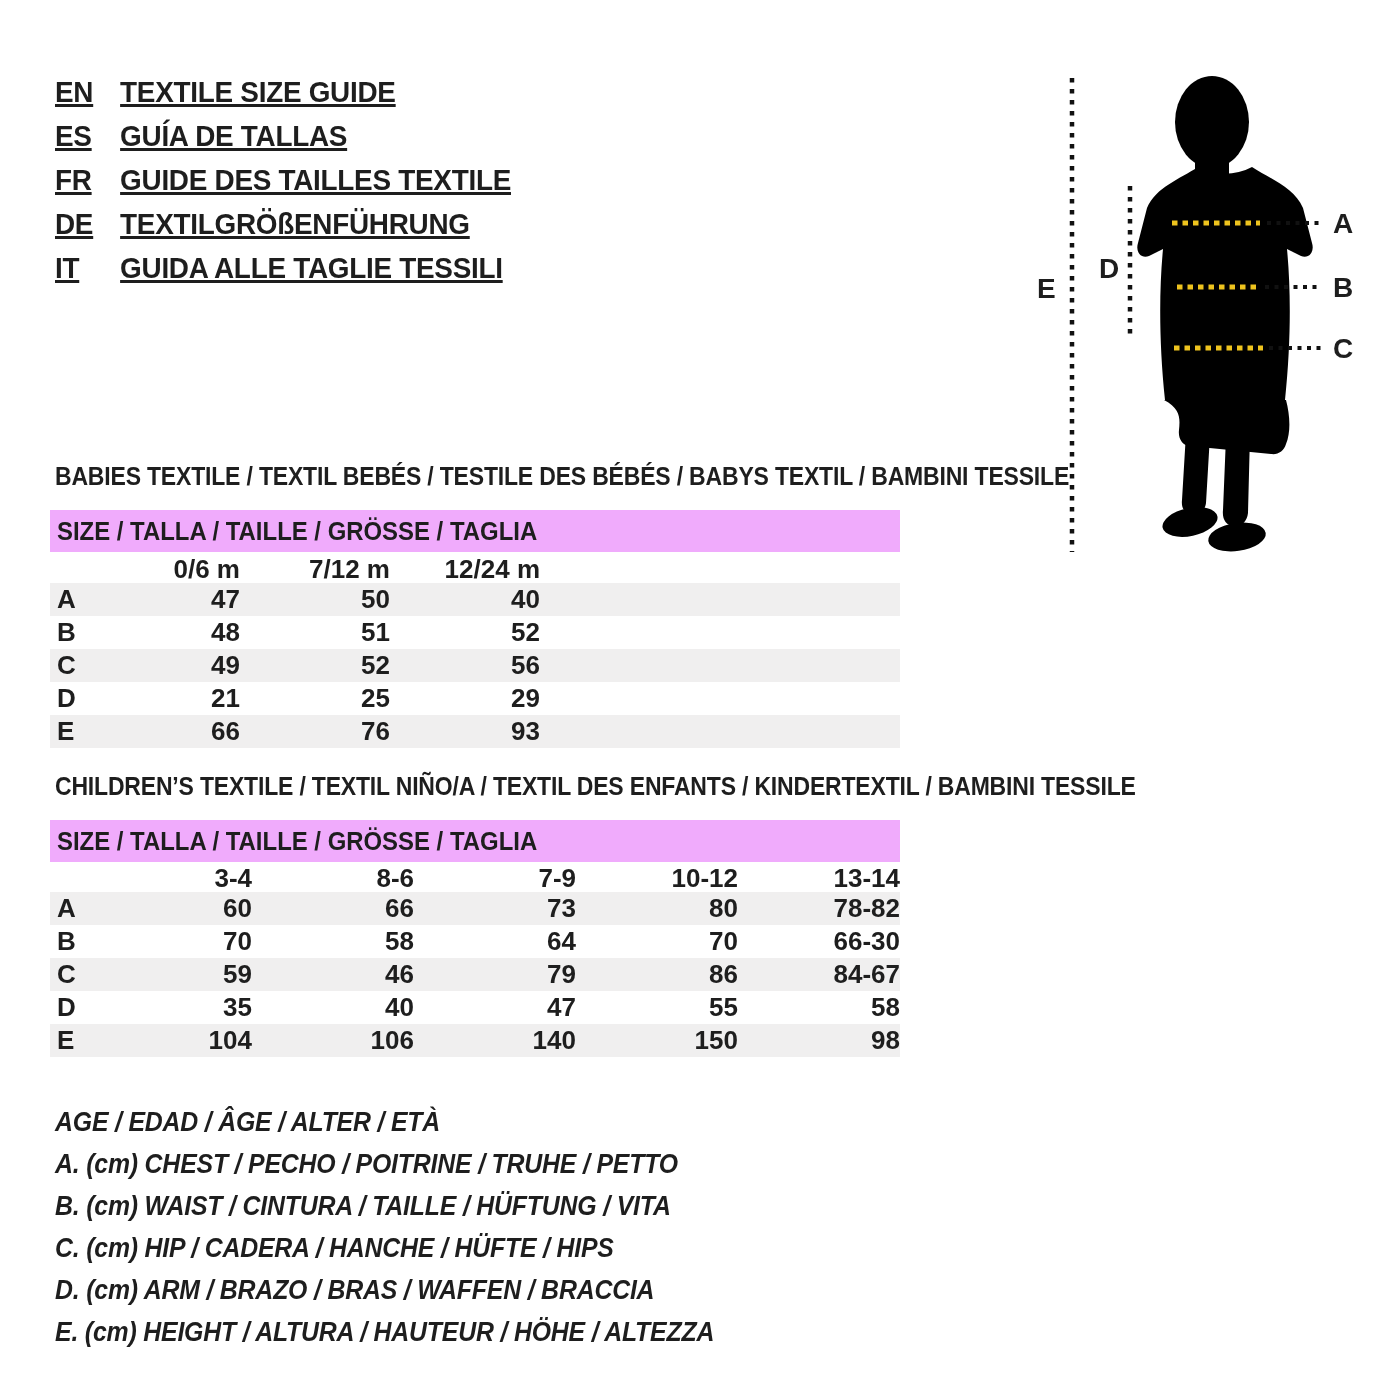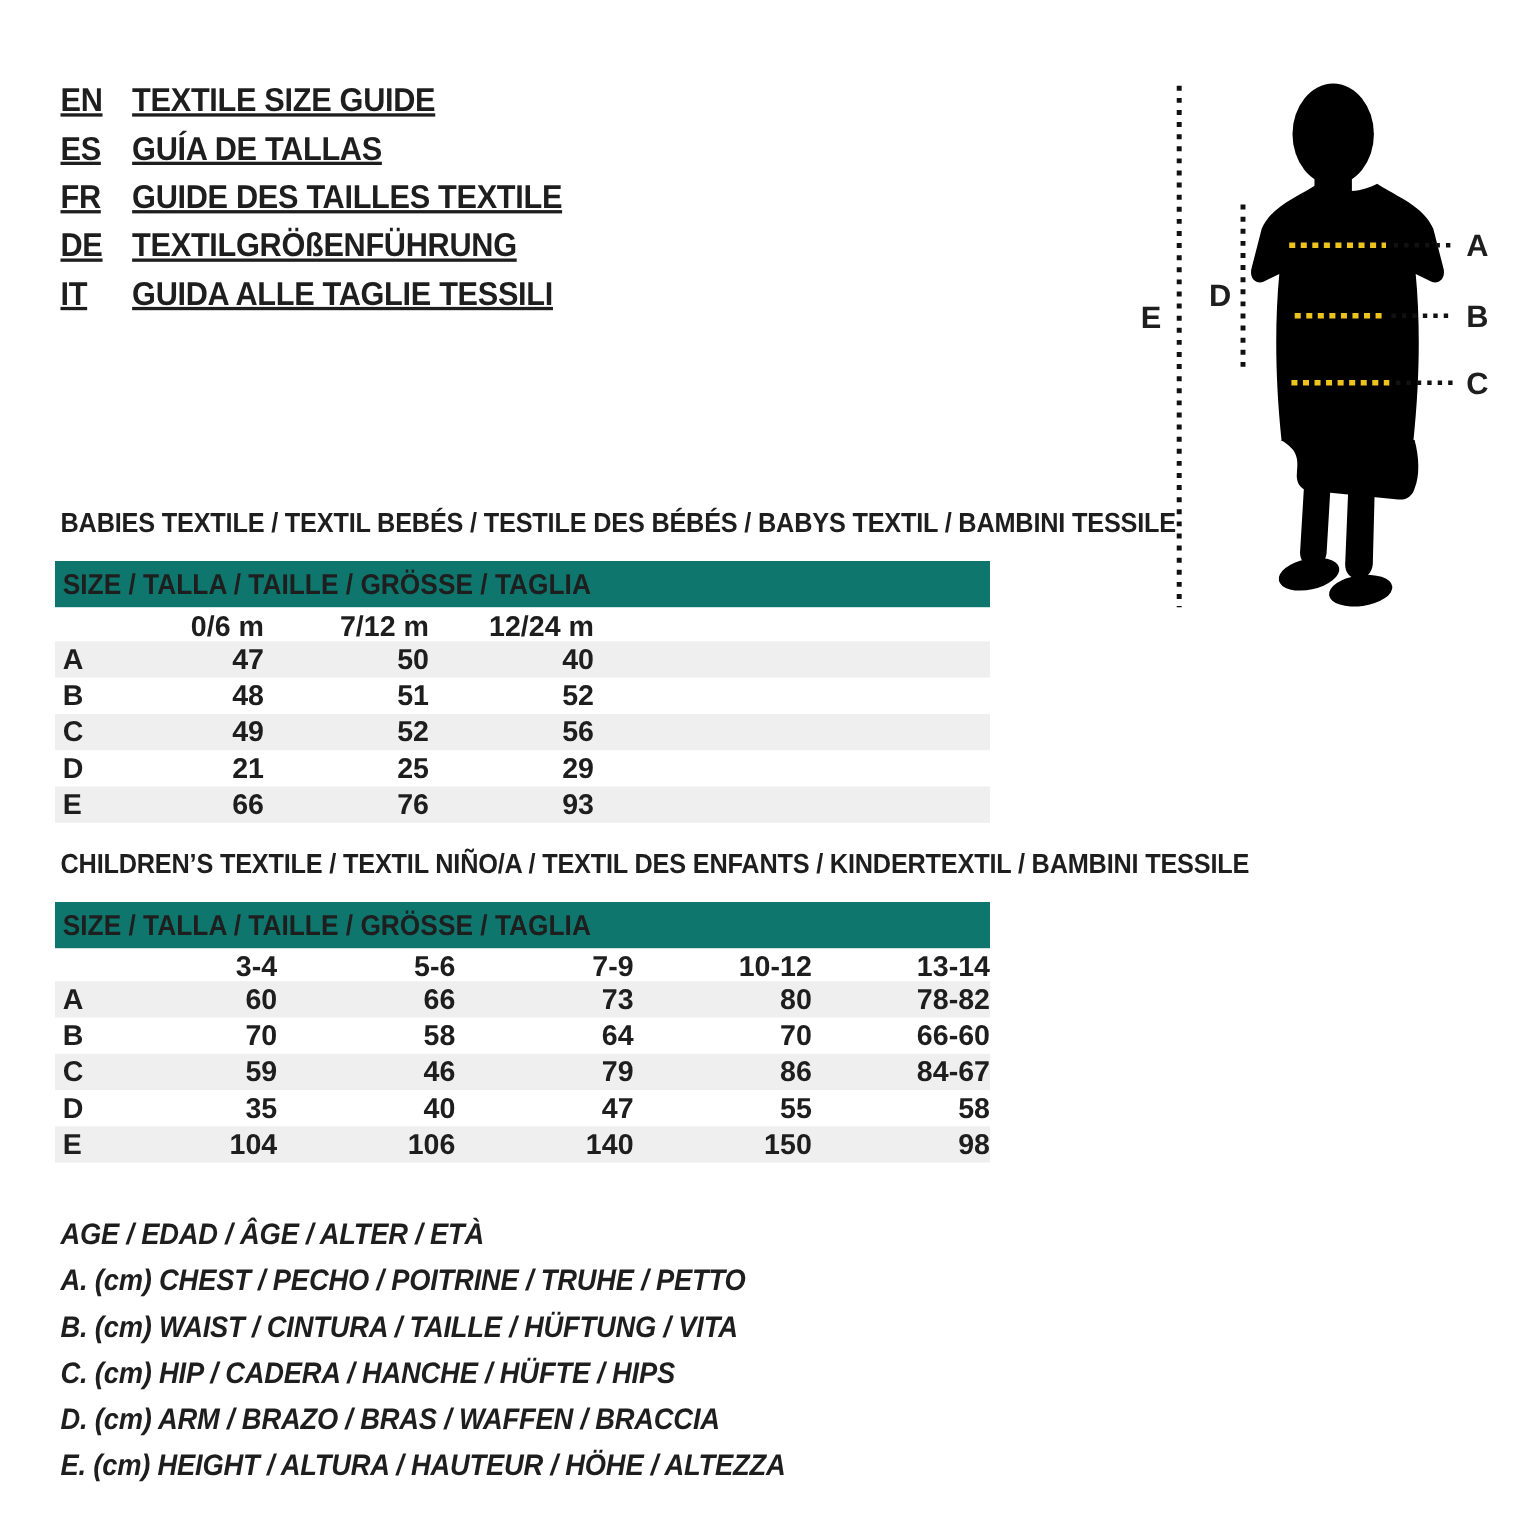--- a/index.html
+++ b/index.html
@@ -16,21 +16,21 @@
             transform:scaleX(0.93);transform-origin:0 50%;white-space:nowrap;}
   .lang-code{width:70px;}
 
   
   .section-title{position:absolute;left:55px;font-size:25px;letter-spacing:-0.2px;
                  transform:scaleX(0.92);transform-origin:0 50%;white-space:nowrap;line-height:30px;}
   #babies-title{top:461px;}
   #children-title{top:771px;}
 
   
-  .size-bar{position:absolute;left:50px;width:850px;height:42px;background:#0f766e;
+  .size-bar{position:absolute;left:50px;width:850px;height:42px;background:#f0abfc;
             display:flex;align-items:center;padding-left:7px;box-sizing:border-box;font-size:26px;}
   #babies-bar{top:510px;}
   #children-bar{top:820px;}
 
   
   .sg-table{position:absolute;left:50px;width:850px;}
   #babies-table{top:555px;}
   #children-table{top:864px;}
   .trow{display:flex;align-items:center;height:33px;font-size:26px;}
   .trow.header{height:28px;}
@@ -161,40 +161,40 @@
   </div>
 
   <div class="section-title" id="children-title">CHILDREN’S TEXTILE / TEXTIL NIÑO/A / TEXTIL DES ENFANTS / KINDERTEXTIL / BAMBINI TESSILE</div>
   <div class="size-bar" id="children-bar">
     <span class="cond">SIZE / TALLA / TAILLE / GRÖSSE / TAGLIA</span>
   </div>
   <div class="sg-table" id="children-table">
     <div class="trow header">
       <div class="tlabel"></div>
       <div class="tcell">3-4</div>
-      <div class="tcell">5-6</div>
+      <div class="tcell">8-6</div>
       <div class="tcell">7-9</div>
       <div class="tcell">10-12</div>
       <div class="tcell">13-14</div>
     </div>
     <div class="trow stripe">
       <div class="tlabel">A</div>
       <div class="tcell">60</div>
       <div class="tcell">66</div>
       <div class="tcell">73</div>
       <div class="tcell">80</div>
       <div class="tcell">78-82</div>
     </div>
     <div class="trow">
       <div class="tlabel">B</div>
       <div class="tcell">70</div>
       <div class="tcell">58</div>
       <div class="tcell">64</div>
       <div class="tcell">70</div>
-      <div class="tcell">66-60</div>
+      <div class="tcell">66-30</div>
     </div>
     <div class="trow stripe">
       <div class="tlabel">C</div>
       <div class="tcell">59</div>
       <div class="tcell">46</div>
       <div class="tcell">79</div>
       <div class="tcell">86</div>
       <div class="tcell">84-67</div>
     </div>
     <div class="trow">

